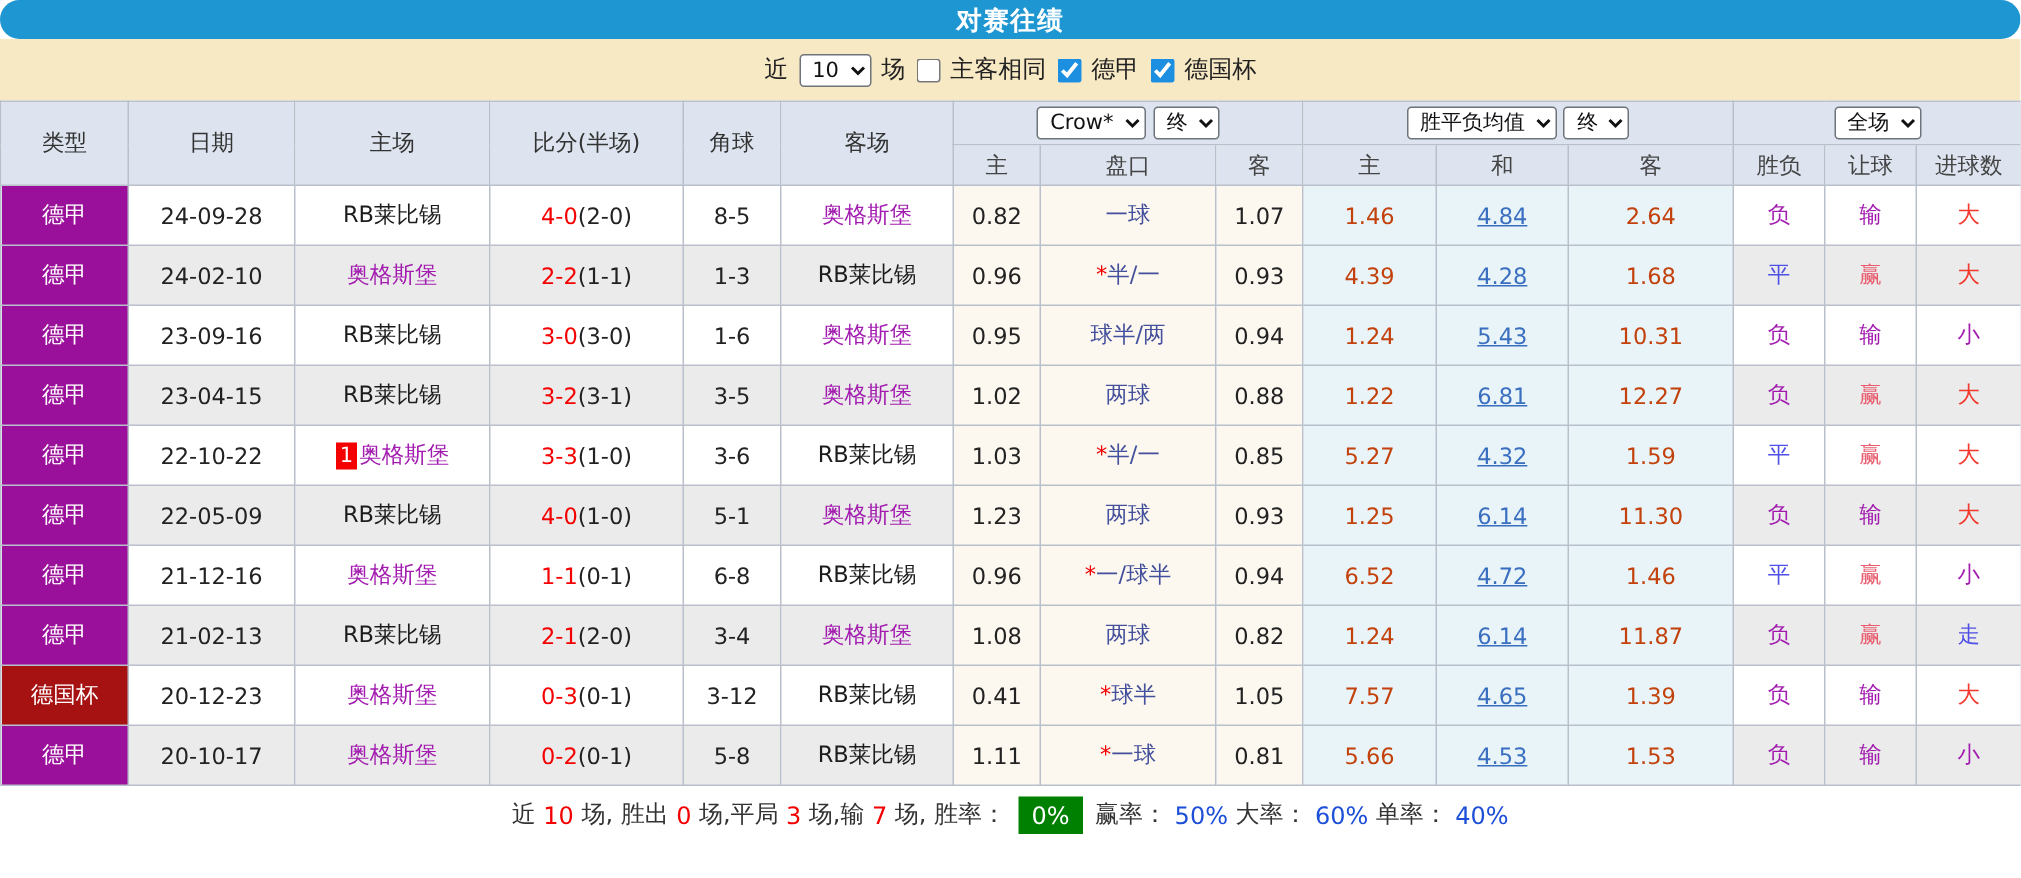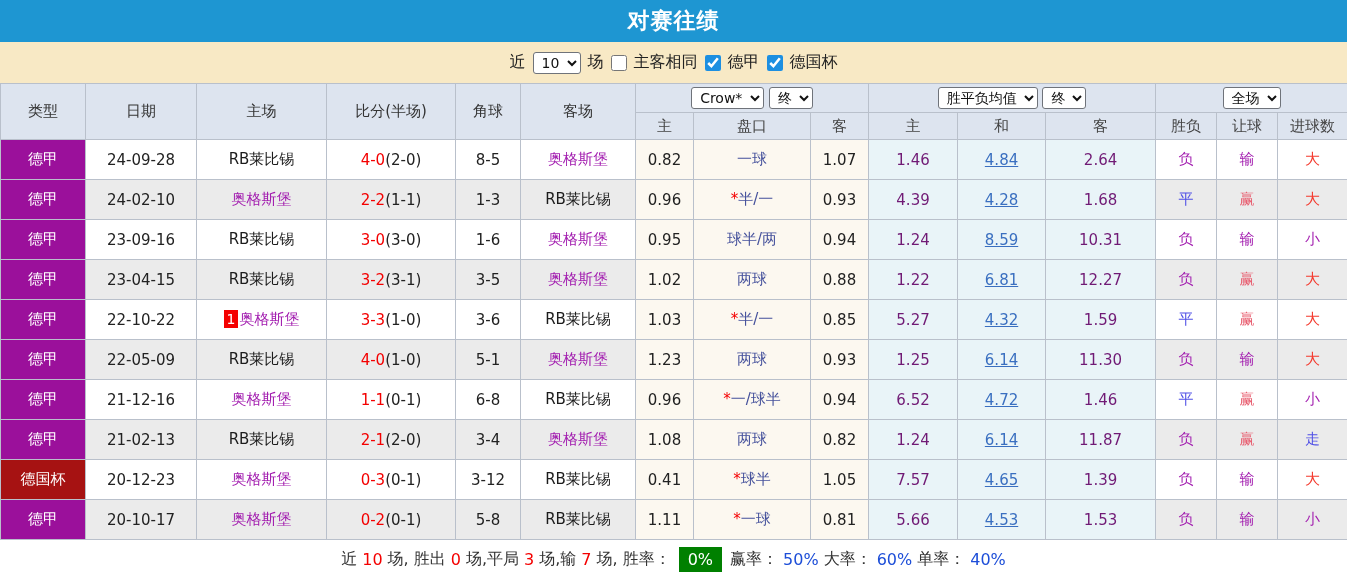--- a/index.html
+++ b/index.html
@@ -4,23 +4,23 @@
 <style>
   * { box-sizing: border-box; }
   html,body { margin:0; padding:0; }
   body {
     width:1347px; height:585px; overflow:hidden;
     font-family:"DejaVu Sans","Liberation Sans",sans-serif;
     background:#ffffff; color:#222;
   }
   
   .titlebar {
-    height:42px; background:#1e96d2; color:#fff;
+    height:26px; background:#1e96d2; color:#fff;
     display:flex; align-items:center; justify-content:center;
-    font-size:22px; font-weight:bold; letter-spacing:1px;
+    font-size:17px; font-weight:bold; letter-spacing:1px;border-radius:18px;
   }
   
   .filterbar {
     height:41px; background:#f8e9c5;
     display:flex; align-items:center; justify-content:center;
     font-size:16px; color:#222; gap:5px;
   }
   .filterbar select { margin:0 2px; }
   select {
     background:#fff; border:1px solid #6f737a; border-radius:3px;
@@ -44,21 +44,21 @@
   .dark  { color:#1c1c1c; }
   .green { color:#a21caf; }
   .blue  { color:#5050e6; }
   .red   { color:#f43a2e; }
   .pink  { color:#e85c6e; }
   .score { color:#f40000; }
   .half  { color:#222; }
   .handicap { color:#44509b; }
   .star { color:#f40000; }
   .star:empty { display:none; }
-  .avg-side { color:#701a75; }
+  .avg-side { color:#c2410c; }
   .avg-draw { color:#3a6fc0;text-decoration:underline; }
   .badge {
     background:#f40000; color:#fff; font-size:14px;
     padding:0 3px; margin-right:1px; display:inline-block; line-height:18px;
   }
   .badge:empty { display:none; }
   
   .summary {
     height:39px; background:#fff;
     display:flex; align-items:center; justify-content:center;
@@ -178,21 +178,21 @@
       <td class="type league">德甲</td>
       <td class="plain">23-09-16</td>
       <td class="plain"><span class="dark">RB莱比锡</span></td>
       <td class="plain"><span class="score">3-0</span><span class="half">(3-0)</span></td>
       <td class="plain">1-6</td>
       <td class="plain"><span class="green">奥格斯堡</span></td>
       <td class="cream">0.95</td>
       <td class="cream"><span class="handicap">球半/两</span></td>
       <td class="cream">0.94</td>
       <td class="pale avg-side">1.24</td>
-      <td class="pale avg-draw">8.59</td>
+      <td class="pale avg-draw">5.43</td>
       <td class="pale avg-side">10.31</td>
       <td class="plain"><span class="green">负</span></td>
       <td class="plain"><span class="green">输</span></td>
       <td class="plain"><span class="green">小</span></td>
     </tr>
     <tr>
       <td class="type league">德甲</td>
       <td class="plain">23-04-15</td>
       <td class="plain"><span class="dark">RB莱比锡</span></td>
       <td class="plain"><span class="score">3-2</span><span class="half">(3-1)</span></td>

